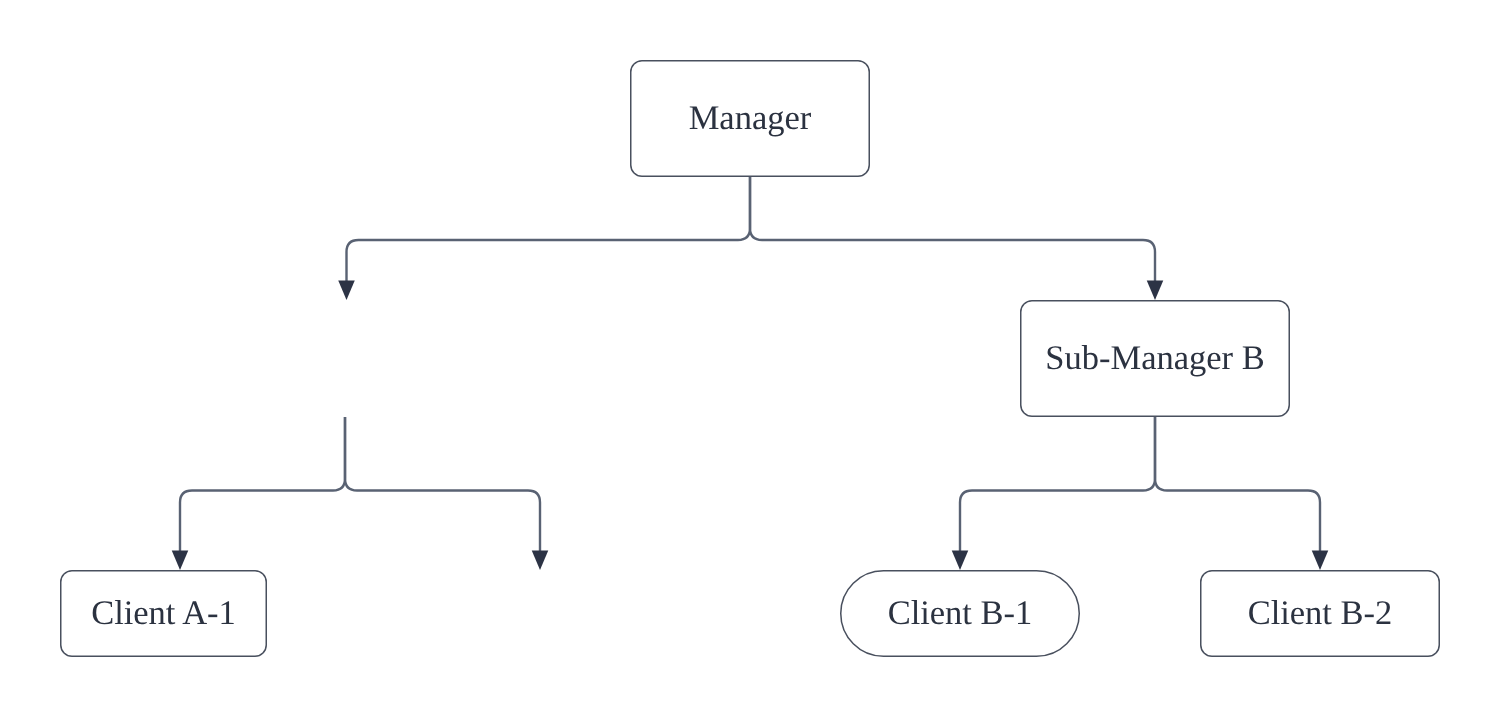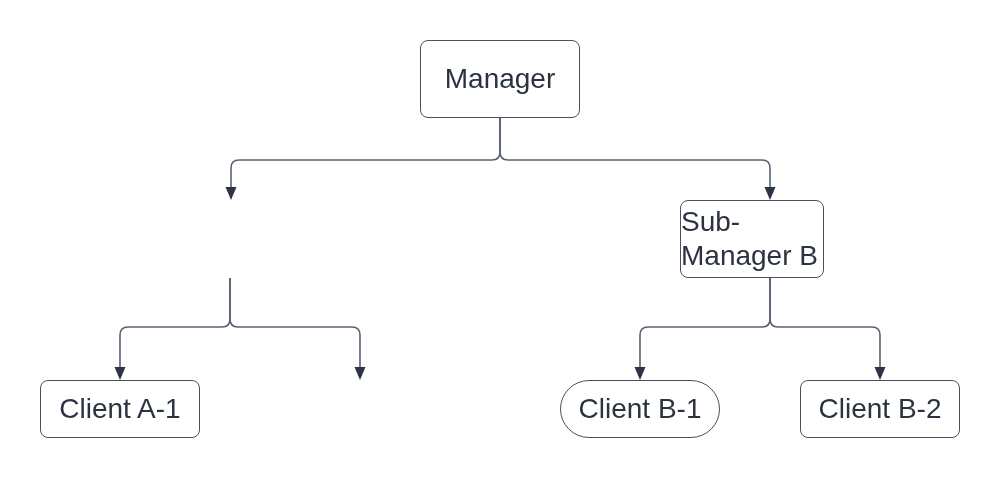--- a/index.html
+++ b/index.html
@@ -40,27 +40,29 @@
   }
   .node {
     position: absolute;
     display: flex;
     align-items: center;
     justify-content: center;
     background: var(--node-fill);
     border: 1.3px solid var(--node-border);
     border-radius: 8px;
     color: var(--text-color);
-    font-size: 28px;
+    font-size: 23px;
     line-height: 1.2;
+    text-align: center;
+    font-family: Liberation Serif, serif;
   }
   .node-manager   { left: 420px; top:  40px; width: 160px; height: 78px; }
   .node-sub-a     { left: 140px; top: 200px; width: 180px; height: 78px; }
-  .node-sub-b     { left: 680px; top: 200px; width: 144px; height: 78px; }
-  .node-client-a1 { left:  40px; top: 380px; width: 160px; height: 58px; }
+  .node-sub-b     { left: 680px; top: 200px; width: 180px; height: 78px; }
+  .node-client-a1 { left:  40px; top: 380px; width: 138px; height: 58px; }
   .node-client-a2 { left: 280px; top: 380px; width: 160px; height: 58px; }
   .node-client-b1 { left: 560px; top: 380px; width: 160px; height: 58px; border-radius: 29px; }
   .node-client-b2 { left: 800px; top: 380px; width: 160px; height: 58px; }
 </style>
 </head>
 <body>
 
 <div class="canvas">
 
   <svg class="edges" viewBox="0 0 1000 480" xmlns="http://www.w3.org/2000/svg">

